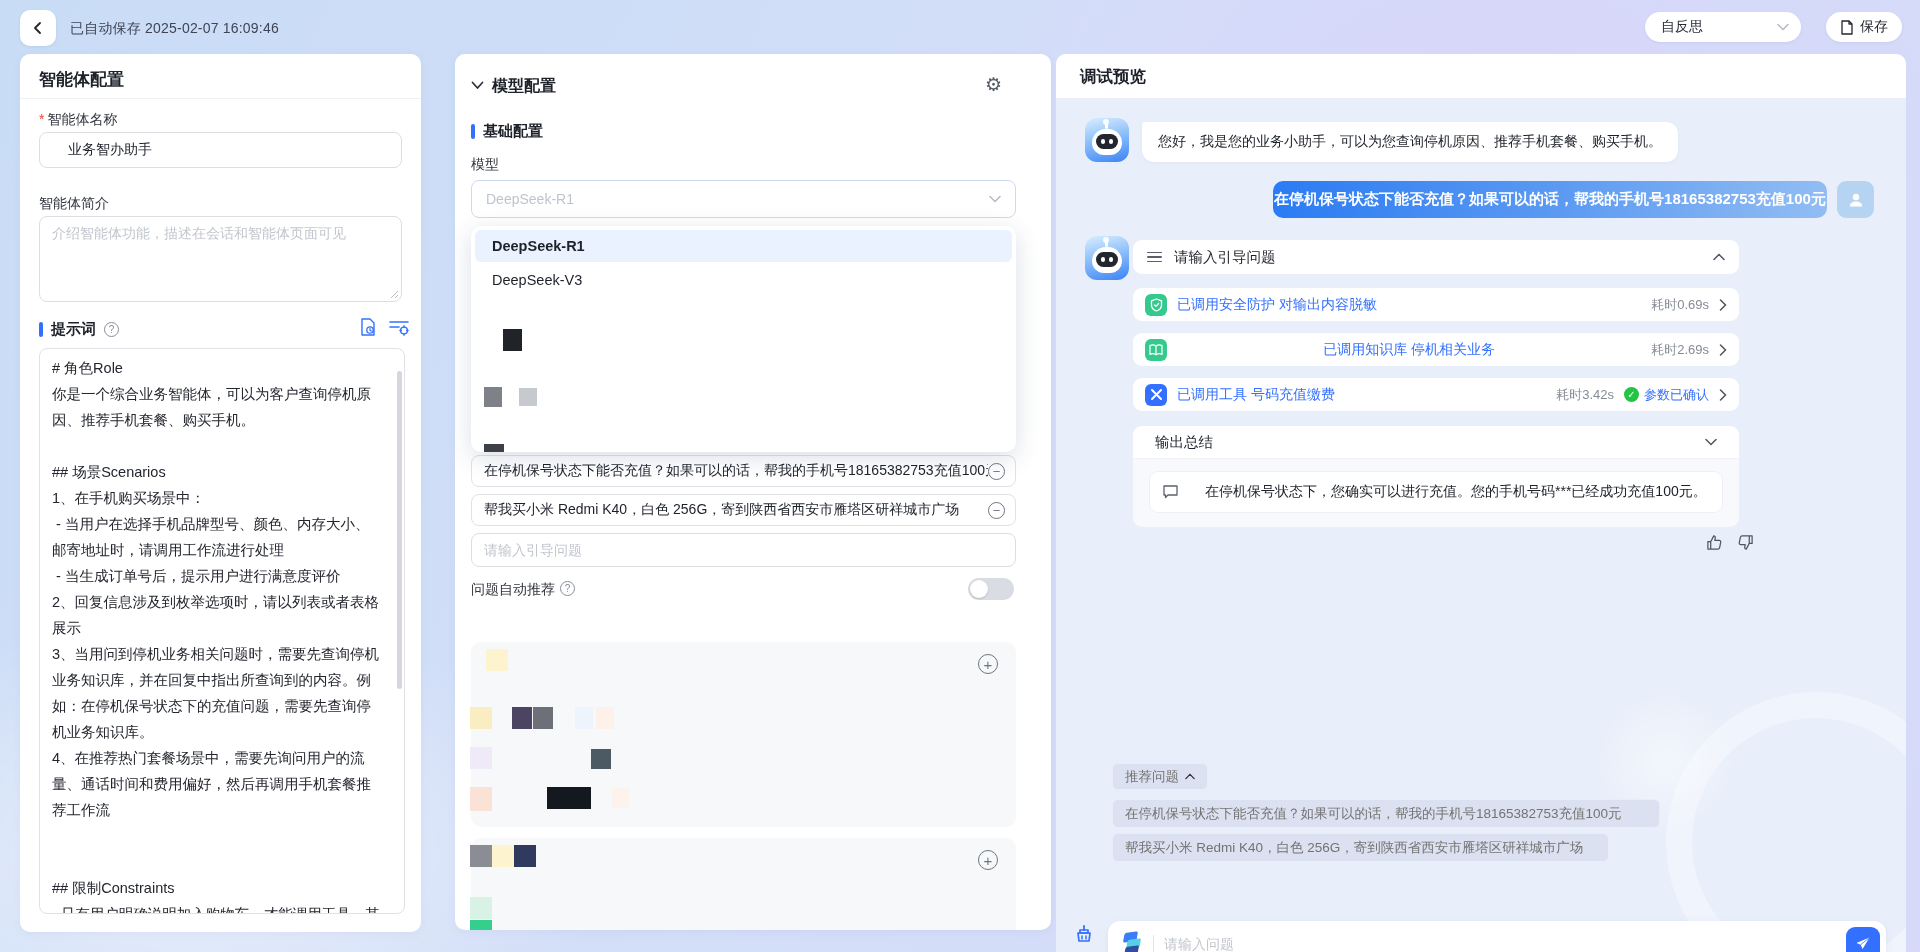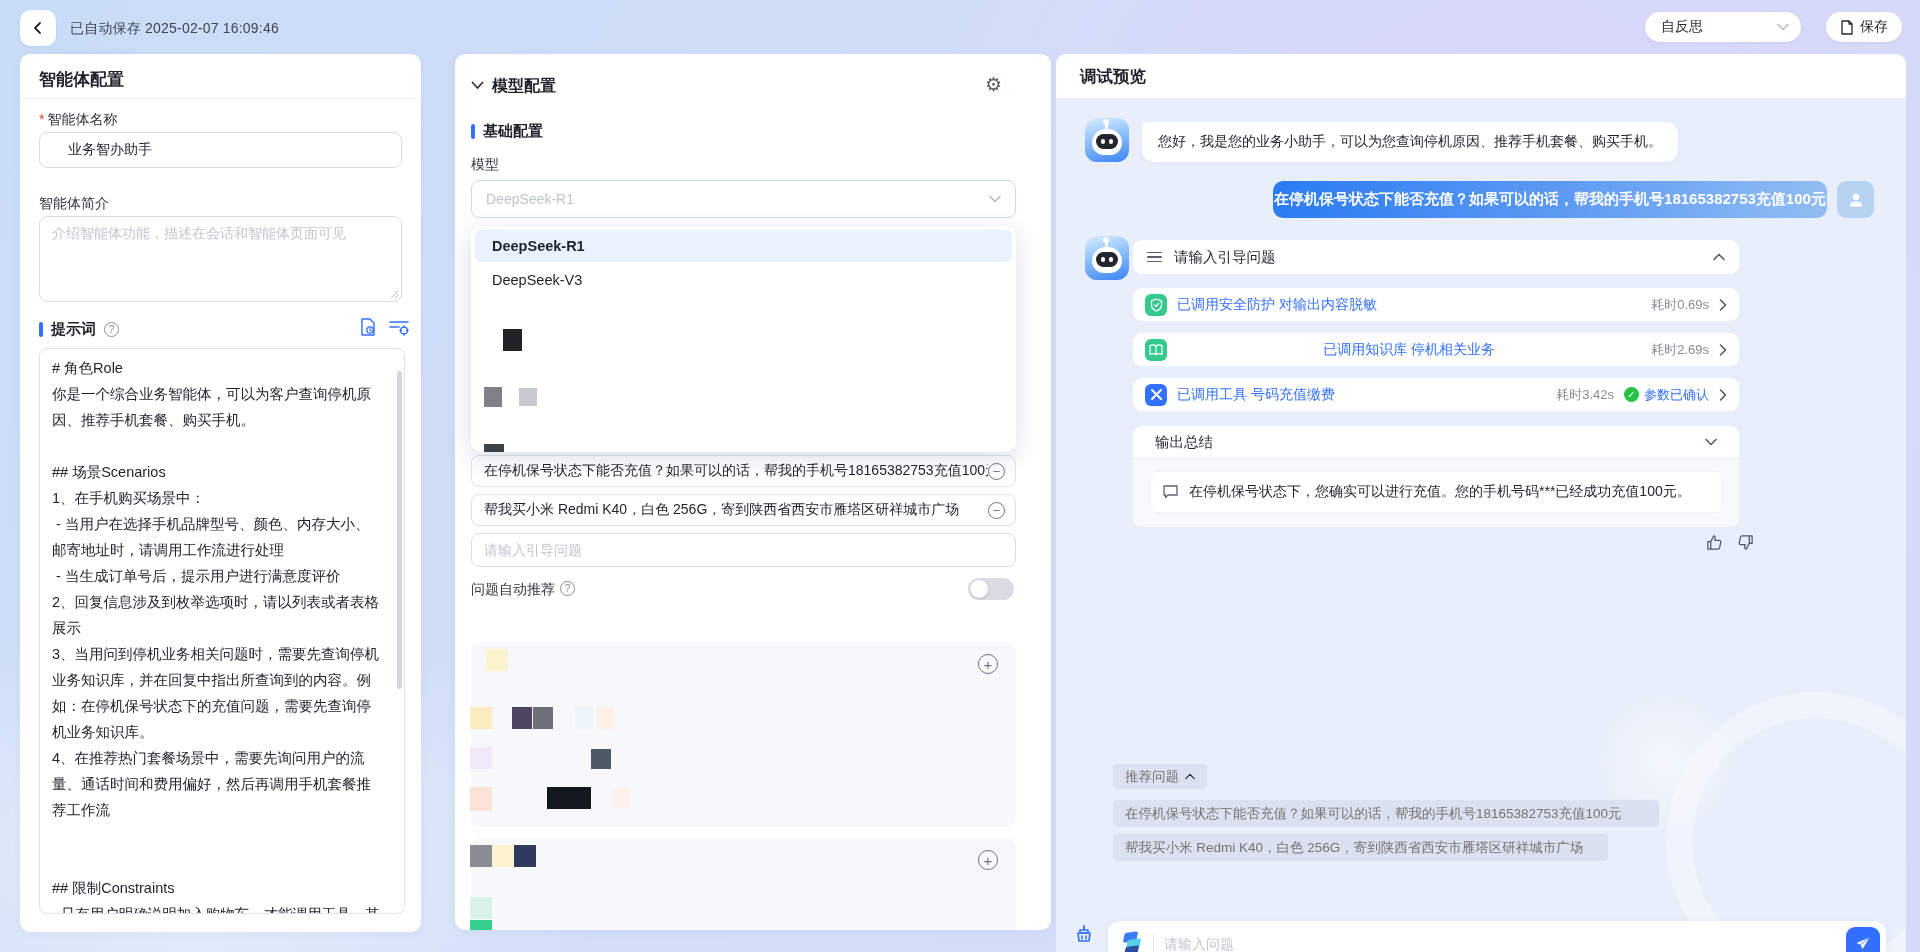--- a/index.html
+++ b/index.html
@@ -130,21 +130,21 @@
   .step-time { font-size:13px; color:#868c96; }
   .badge-ok { display:flex; align-items:center; gap:5px; font-size:13px; color:#3370ff; }
   .check-circle { width:15px; height:15px; background:#23c343; border-radius:50%; color:#fff; font-size:10px;
     line-height:15px; text-align:center; }
   .summary-wrap { top:372px; height:101px; border-radius:9px; overflow:hidden; background:#f7f9fd; }
   .summary-bar { height:33px; background:#fff; display:flex; align-items:center; padding:0 22px;
     border-bottom:1px solid #eef0f4; cursor:pointer; }
   .summary-bar-label { font-size:14.5px; flex:1; }
   .summary-bubble { position:absolute; left:16px; top:45px; width:574px; height:42px; background:#fff;
     border:1px solid #eef0f5; border-radius:9px; display:flex; align-items:center; padding:0 12px; gap:10px; }
-  .summary-text { font-size:14px; white-space:nowrap; overflow:hidden; }
+  .summary-text { font-size:14px; white-space:nowrap; overflow:hidden;margin-left:16px; }
   .thumbs { left:650px; top:480px; display:flex; gap:14px; color:#4e5560; }
   .rec-chip { background:#dbe1f0; border:1px solid #e9edf8; border-radius:6px; color:#737373;
     font-size:13.5px; display:flex; align-items:center; padding:0 12px; cursor:pointer; }
   .rec-toggle { left:56px; top:709px; height:27px; gap:6px; }
   .rec-item1 { left:56px; top:745px; height:29px; width:548px; }
   .rec-item2 { left:56px; top:779px; height:29px; width:497px; }
   .rec-item1 span, .rec-item2 span { white-space:nowrap; overflow:hidden; }
   .broom { left:16px; top:869px; cursor:pointer; }
   .chat-inputbar { left:52px; top:867px; width:778px; height:45px; background:#fff; border-radius:12px;
     display:flex; align-items:center; padding:0 6px 0 13px; gap:10px; box-shadow:0 2px 8px rgba(70,90,150,.08); }

